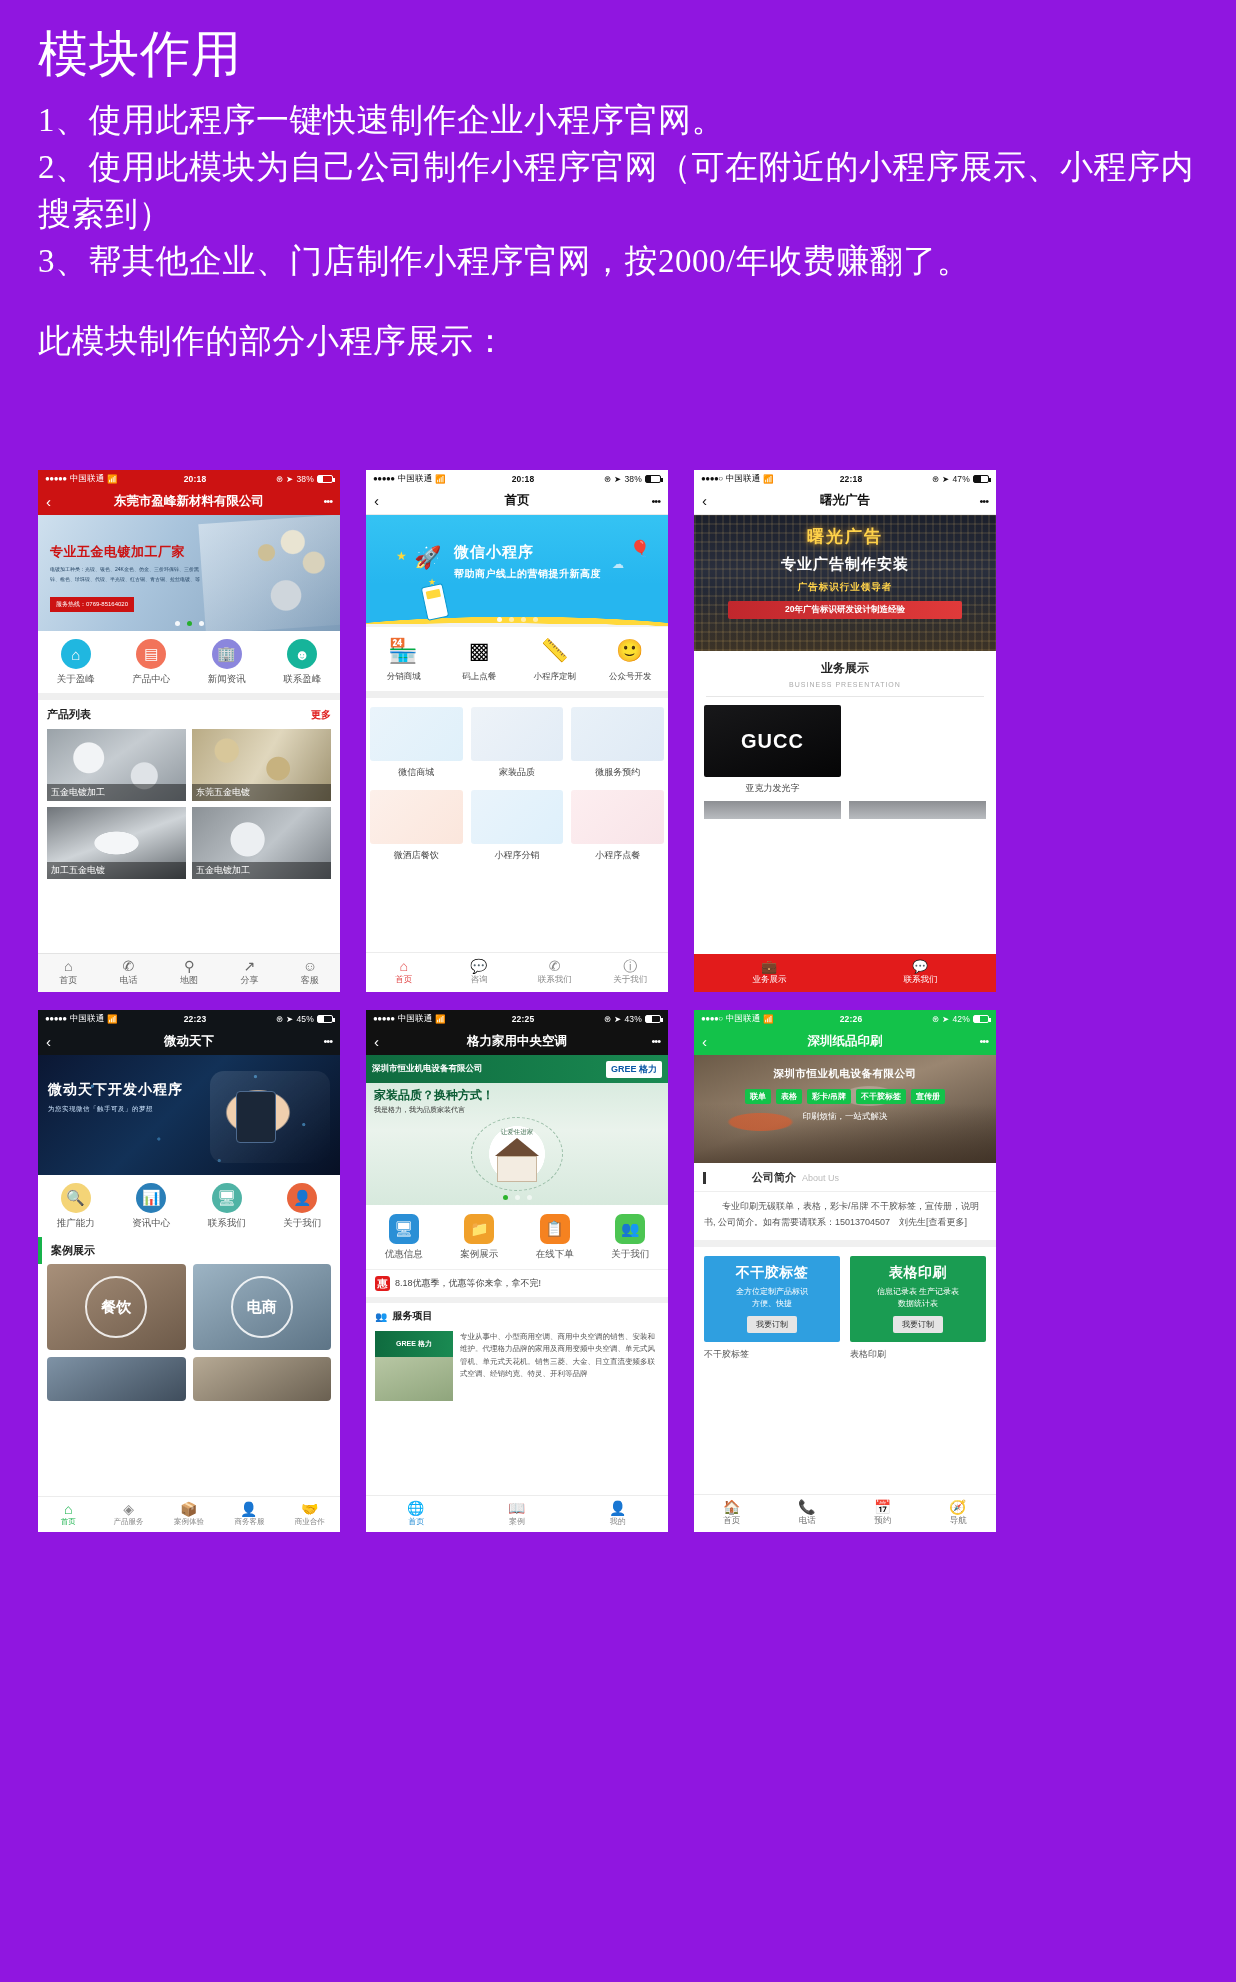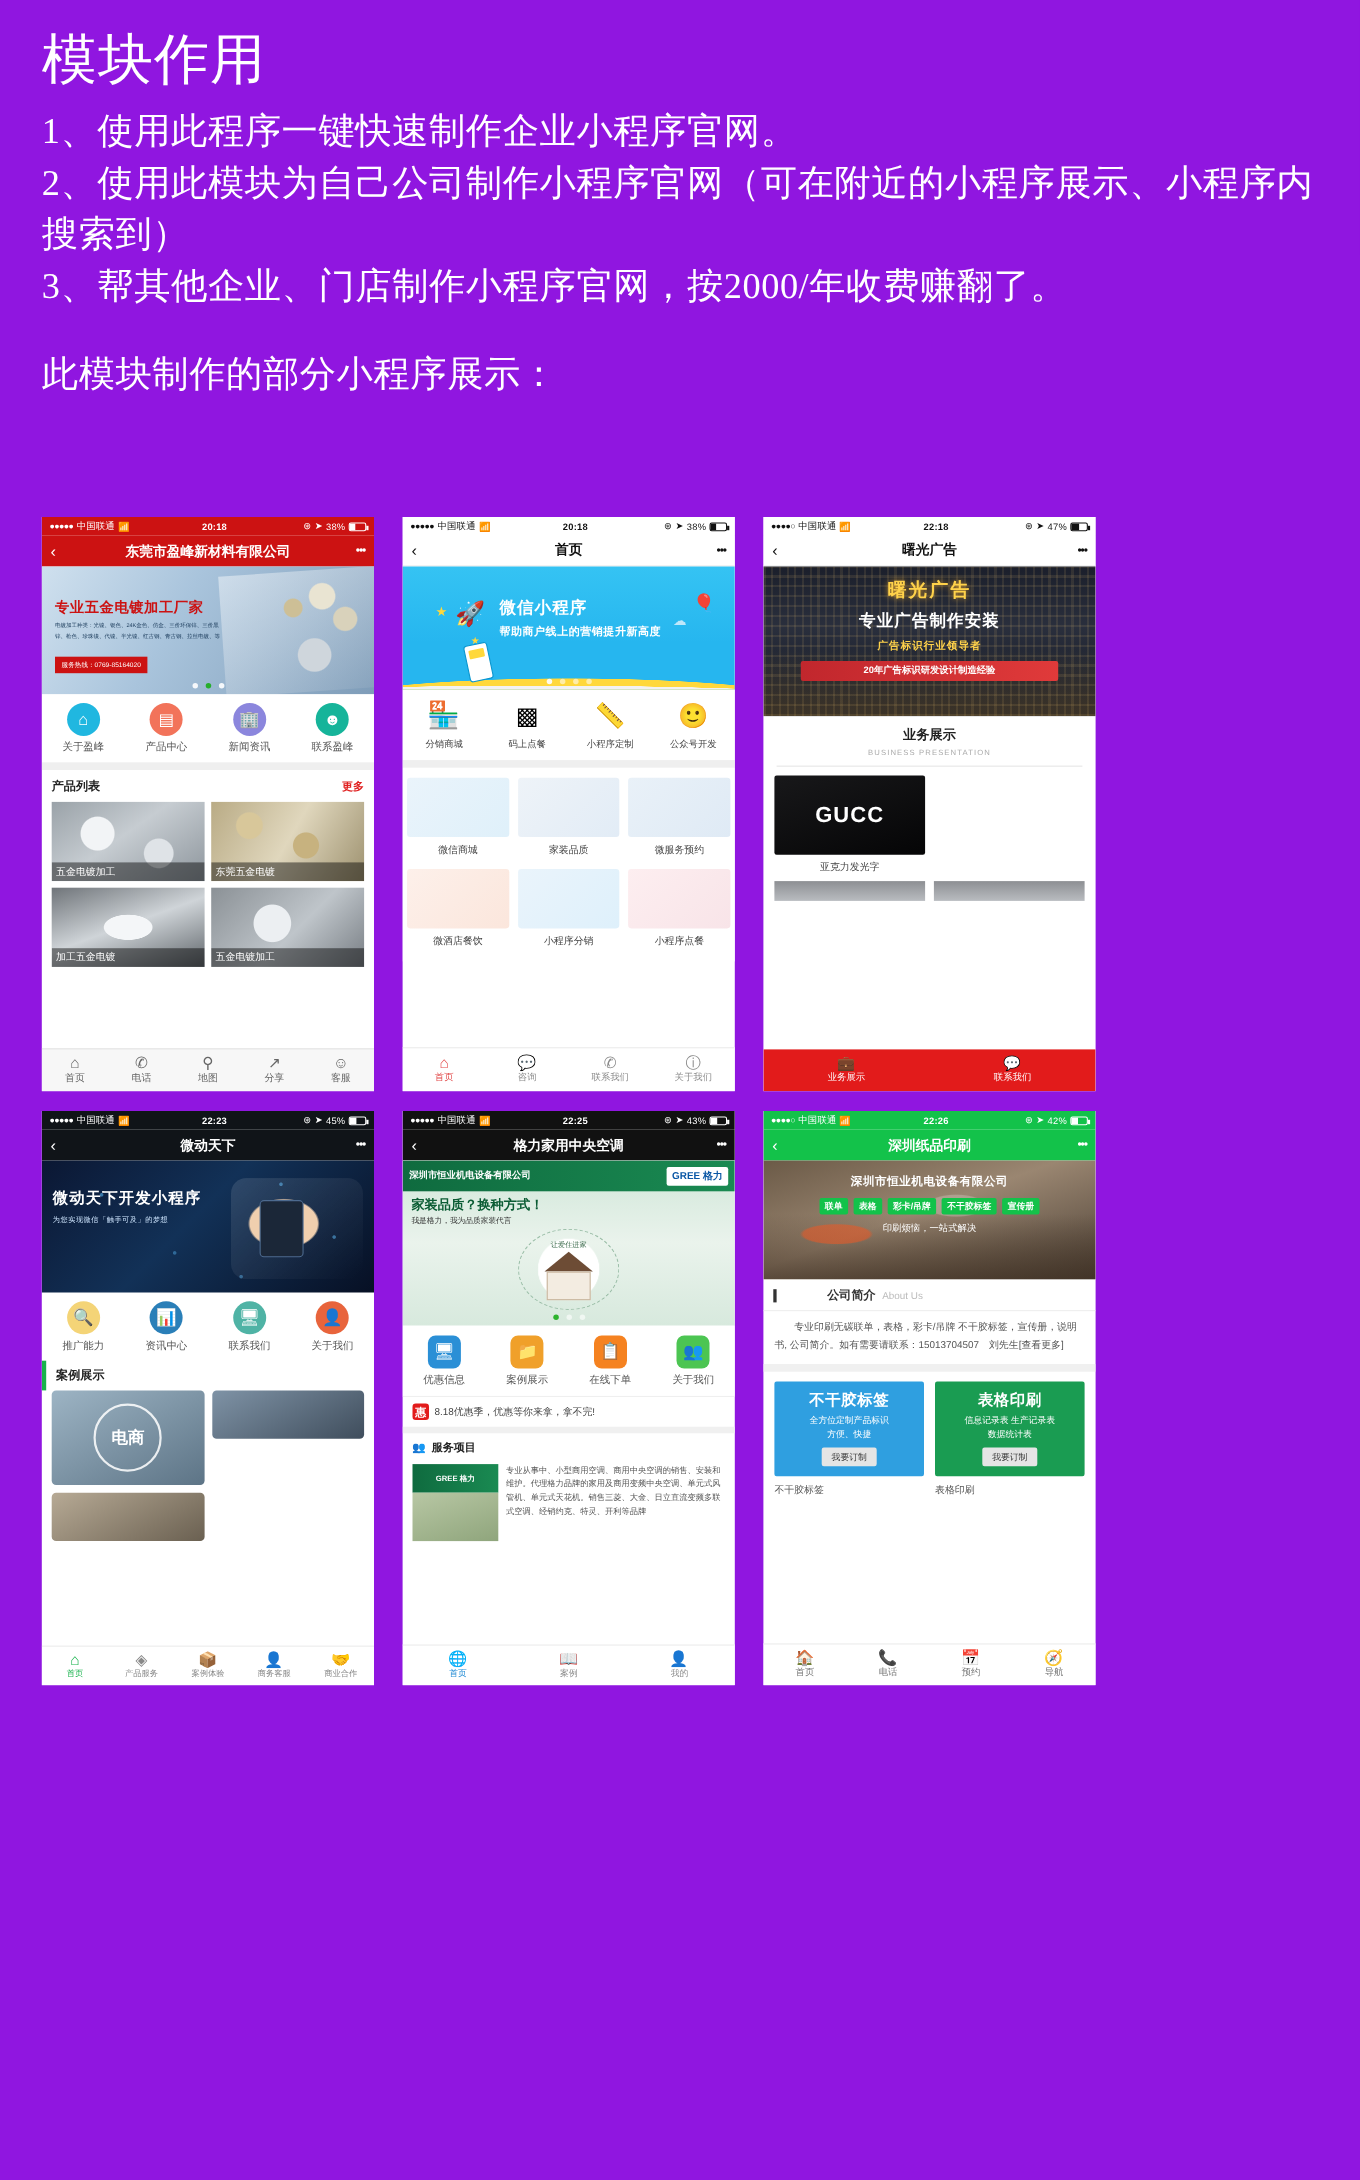--- a/index.html
+++ b/index.html
@@ -537,20 +537,23 @@
         </div>
         <div class="cell">
           <div class="circ" style="background:#e8643c">👤</div>
           <div class="ic-label">关于我们</div>
         </div>
       </div>
       <div class="greenbar">
         <span>案例展示</span>
       </div>
       <div class="ccases">
+        <div class="ccard" style="background:linear-gradient(150deg,#a8907a,#6d5a49)">
+          <div class="ring">餐饮</div>
+        </div>
         <div class="ccard" style="background:linear-gradient(150deg,#9db4c4,#5d7486)">
           <div class="ring">电商</div>
         </div>
         <div class="ccard" style="background:linear-gradient(150deg,#7f93a6,#3f4d5c);height:44px"></div>
         <div class="ccard" style="background:linear-gradient(150deg,#b7aa95,#6a6051);height:44px"></div>
       </div>
       <div class="pgnum">6</div>
       <div class="tabbar">
         <div class="tab on"><span class="g">⌂</span><span>首页</span></div>
         <div class="tab"><span class="g">◈</span><span>产品服务</span></div>

